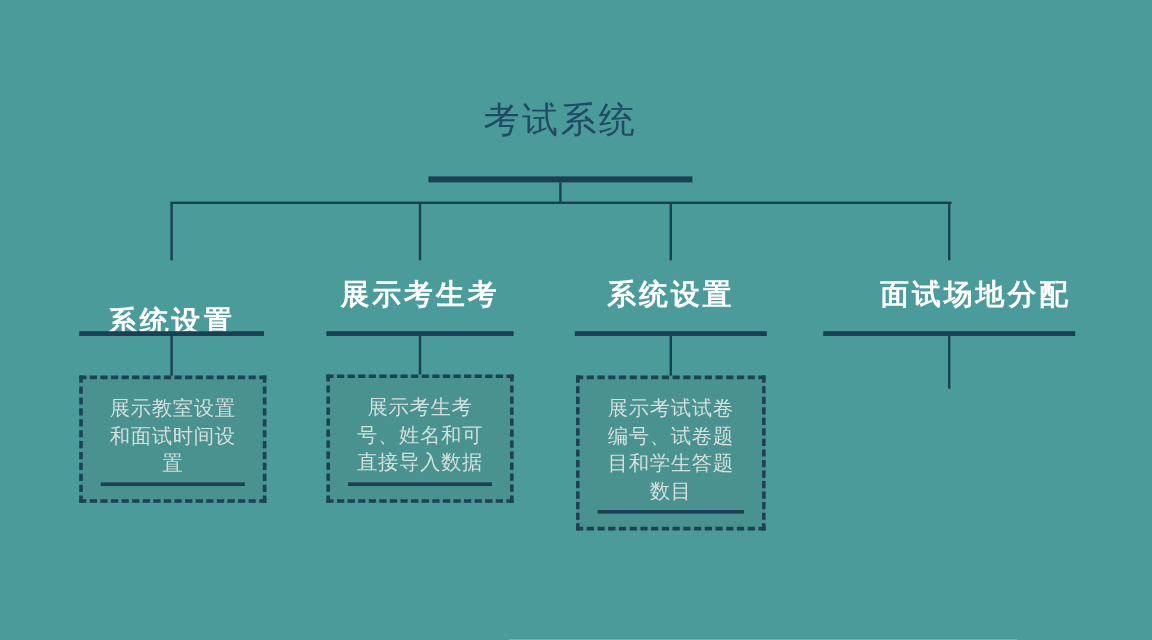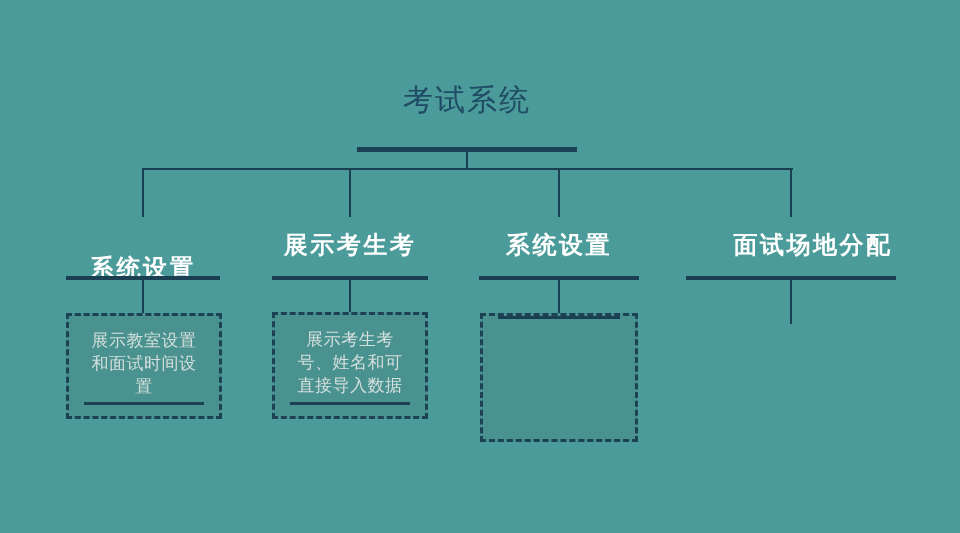--- a/index.html
+++ b/index.html
@@ -123,20 +123,24 @@
     <div class="box-text">展示考生考
 号、姓名和可
 直接导入数据</div>
     <div class="box-underline"></div>
   </div>
 
   <div class="branch-label c3">系统设置</div>
   <div class="line branch-bar c3"></div>
   <div class="line branch-drop c3"></div>
   <div class="dashed-box c3">
+    <div class="box-text">展示考试试卷
+编号、试卷题
+目和学生答题
+数目</div>
     <div class="box-underline"></div>
   </div>
 
   <div class="branch-label c4">面试场地分配</div>
   <div class="line branch-bar c4"></div>
   <div class="line branch-drop c4"></div>
 
 </div>
 
 </body></html>

